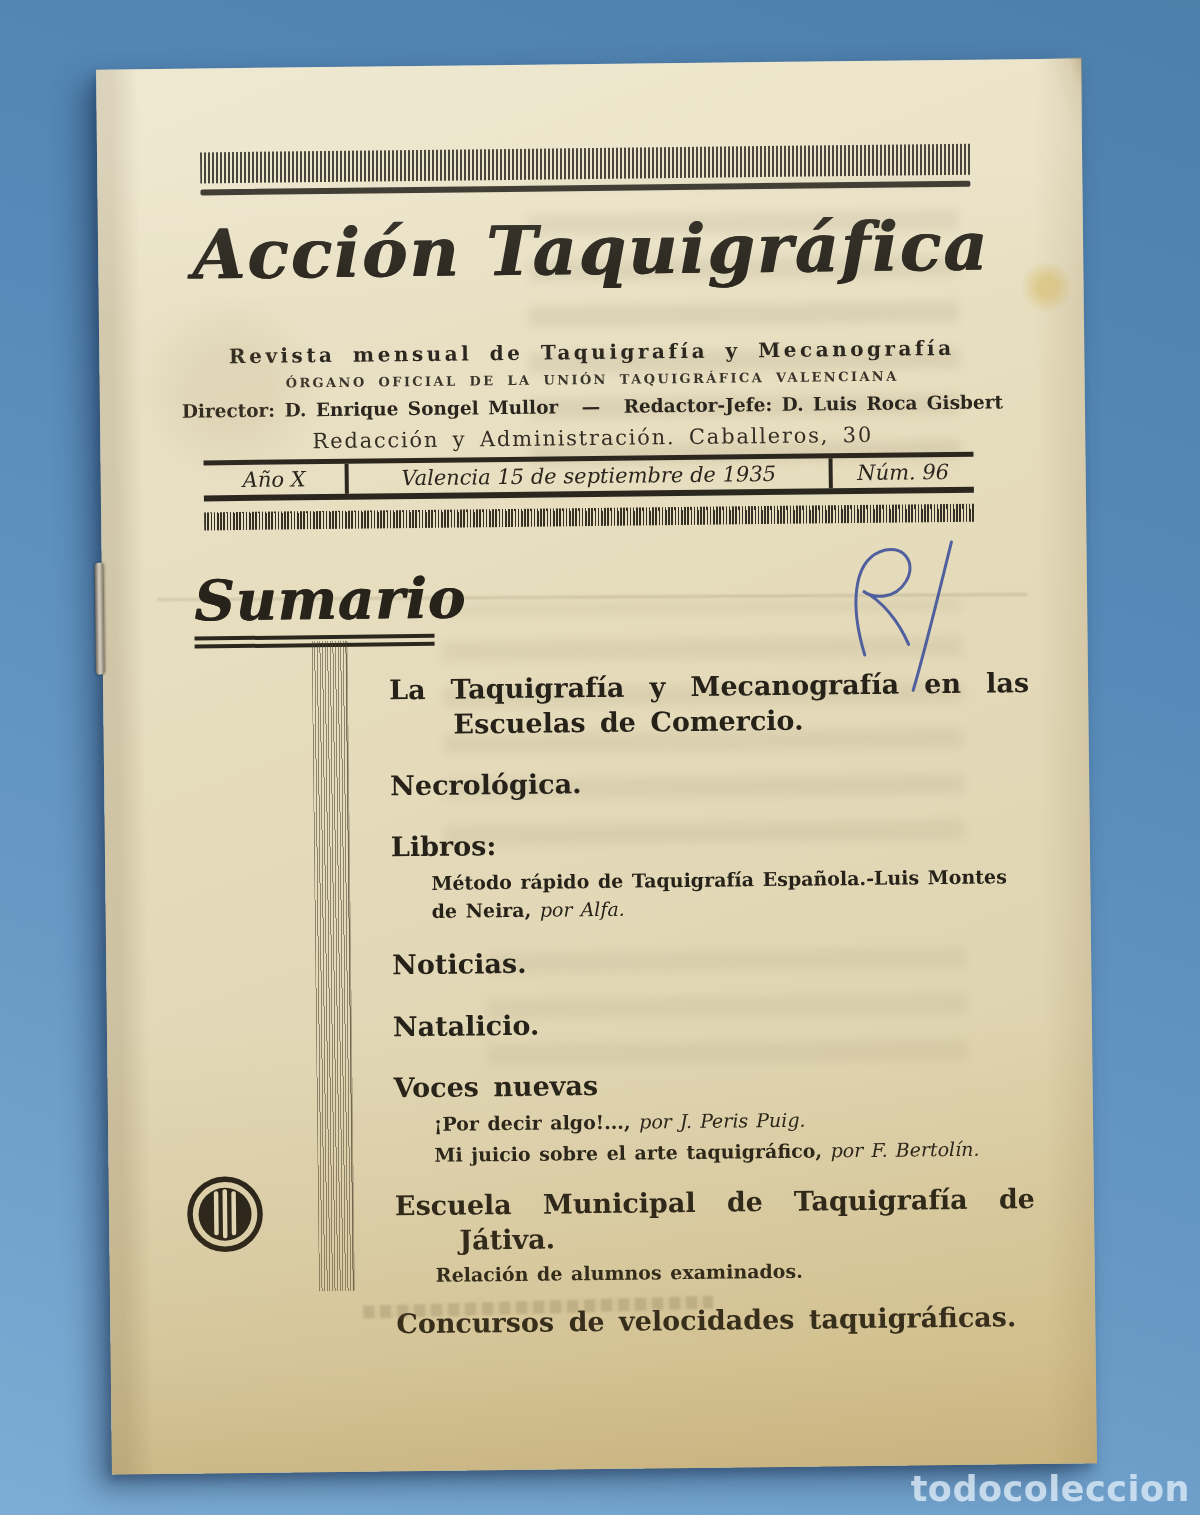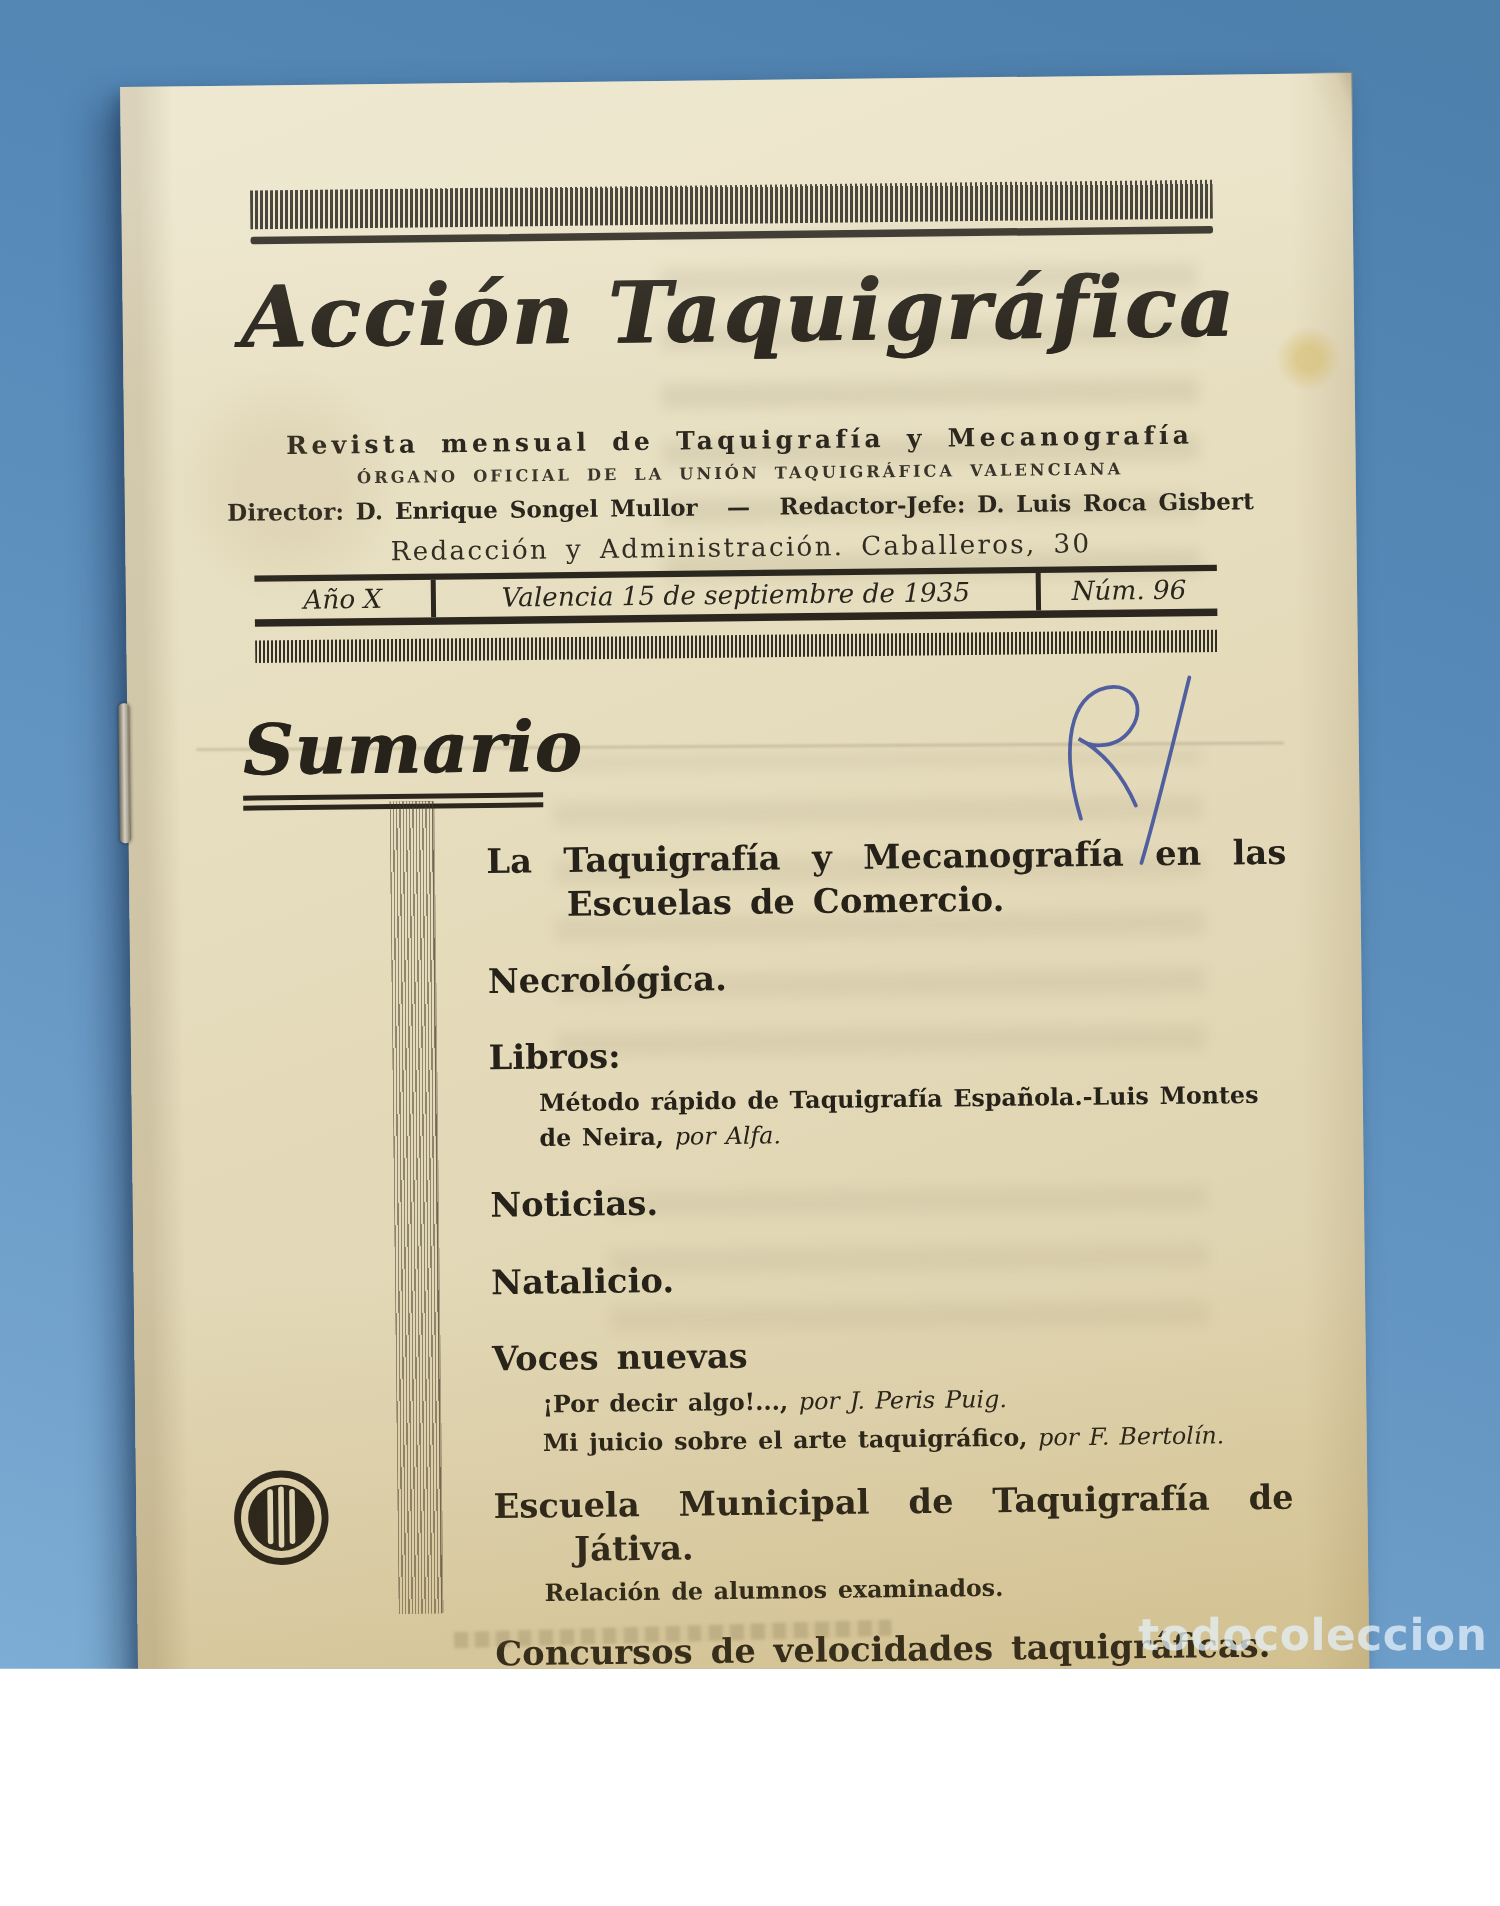--- a/index.html
+++ b/index.html
@@ -1,21 +1,21 @@
 <!DOCTYPE html>
 <html><head>
 <meta charset="utf-8">
 <style>
   html,body{margin:0;padding:0;}
   body{
     width:1200px;height:1525px;overflow:hidden;
     font-family:"DejaVu Serif", serif;
   }
   .photo{
-    position:relative;width:1200px;height:1335px;
+    position:relative;width:1200px;height:1515px;
     background:linear-gradient(200deg,#4d7fab 0%,#578ab8 35%,#699ac6 70%,#7dadd4 100%);
     overflow:hidden;
   }
   
   .paper{
     position:absolute;left:104px;top:64px;width:985px;height:1405px;
     background:linear-gradient(160deg,#ece5cc 0%,#e6ddbe 38%,#e0d5b2 70%,#d9c99a 100%);
     transform:rotate(-0.65deg);
     box-shadow:-16px 14px 30px rgba(20,40,70,.45), -4px 6px 10px rgba(20,40,70,.30);
   }

